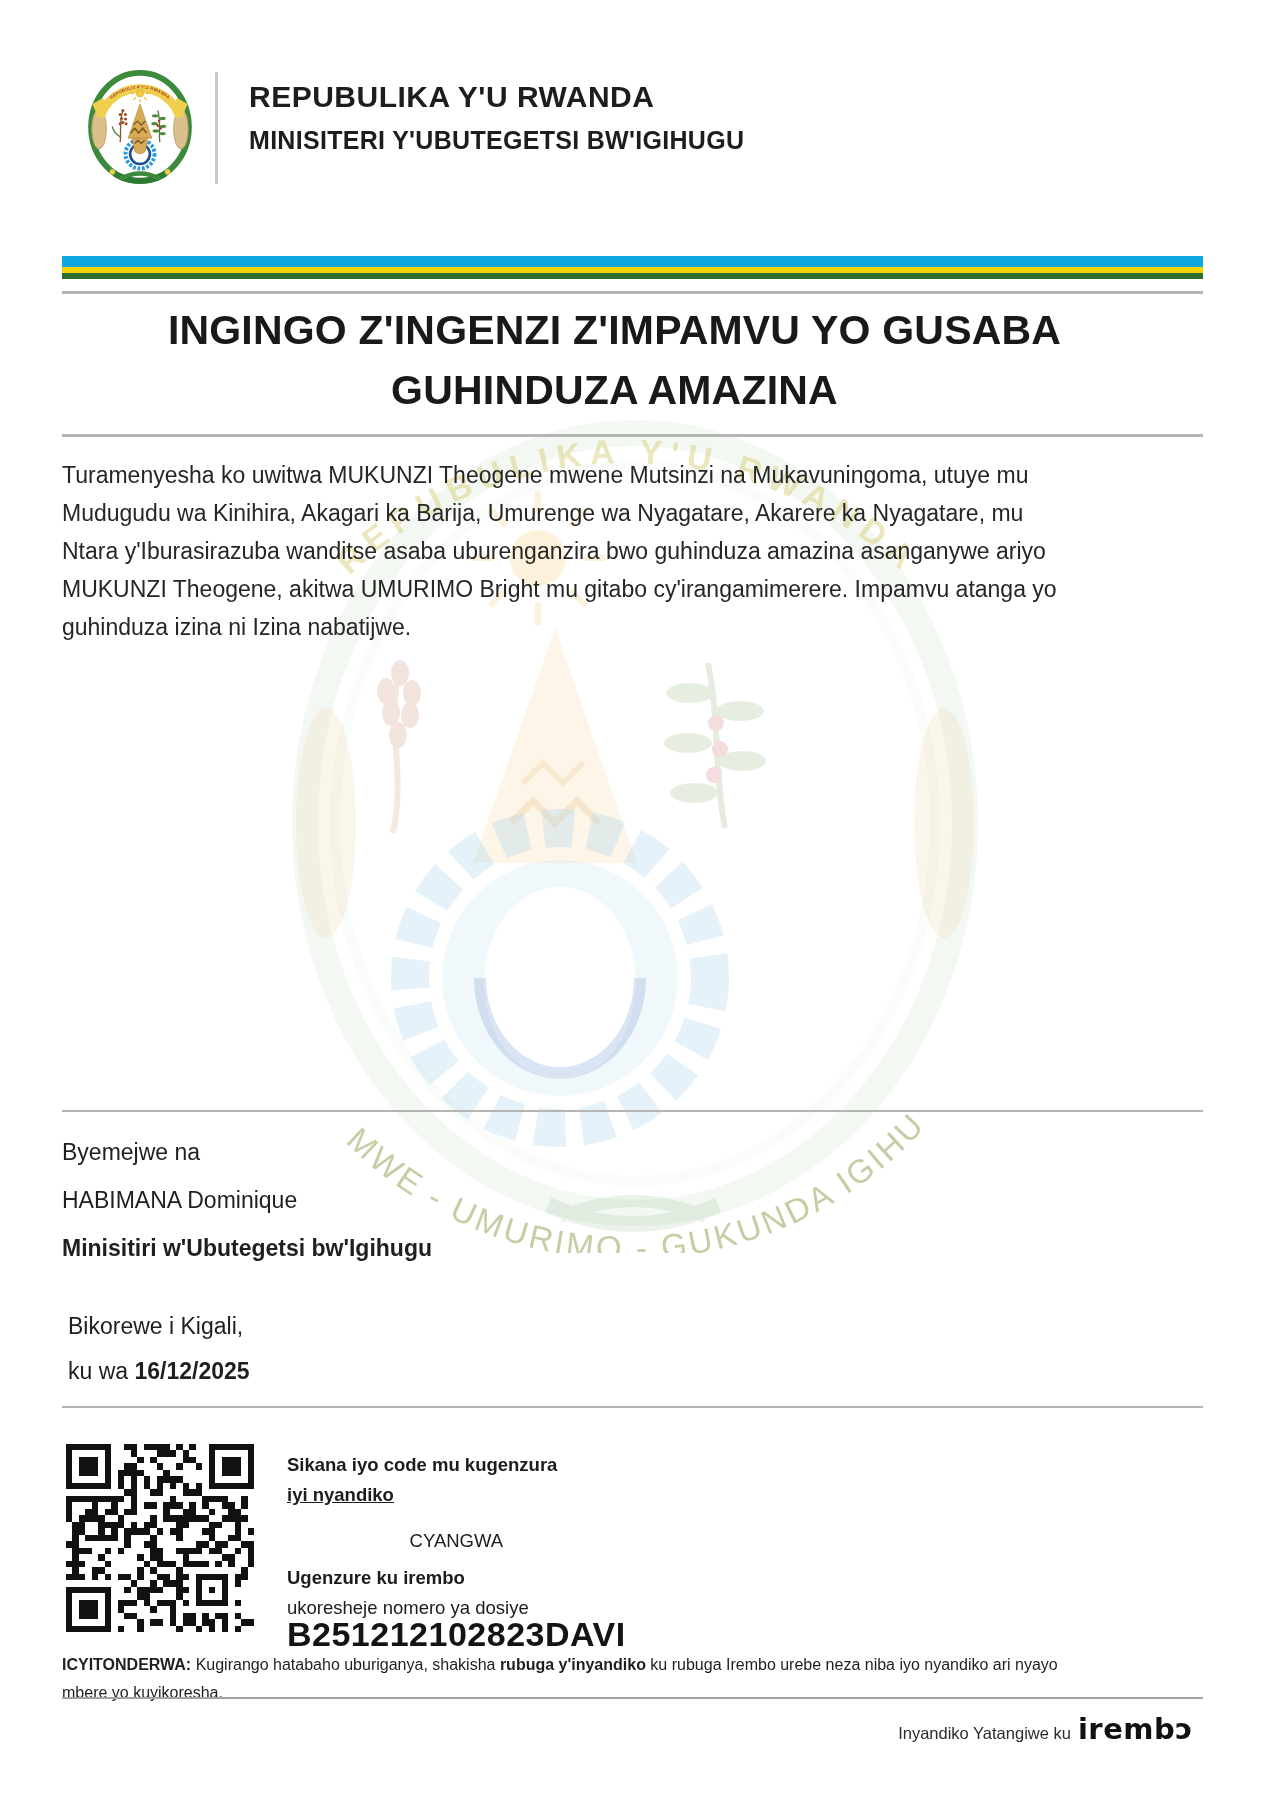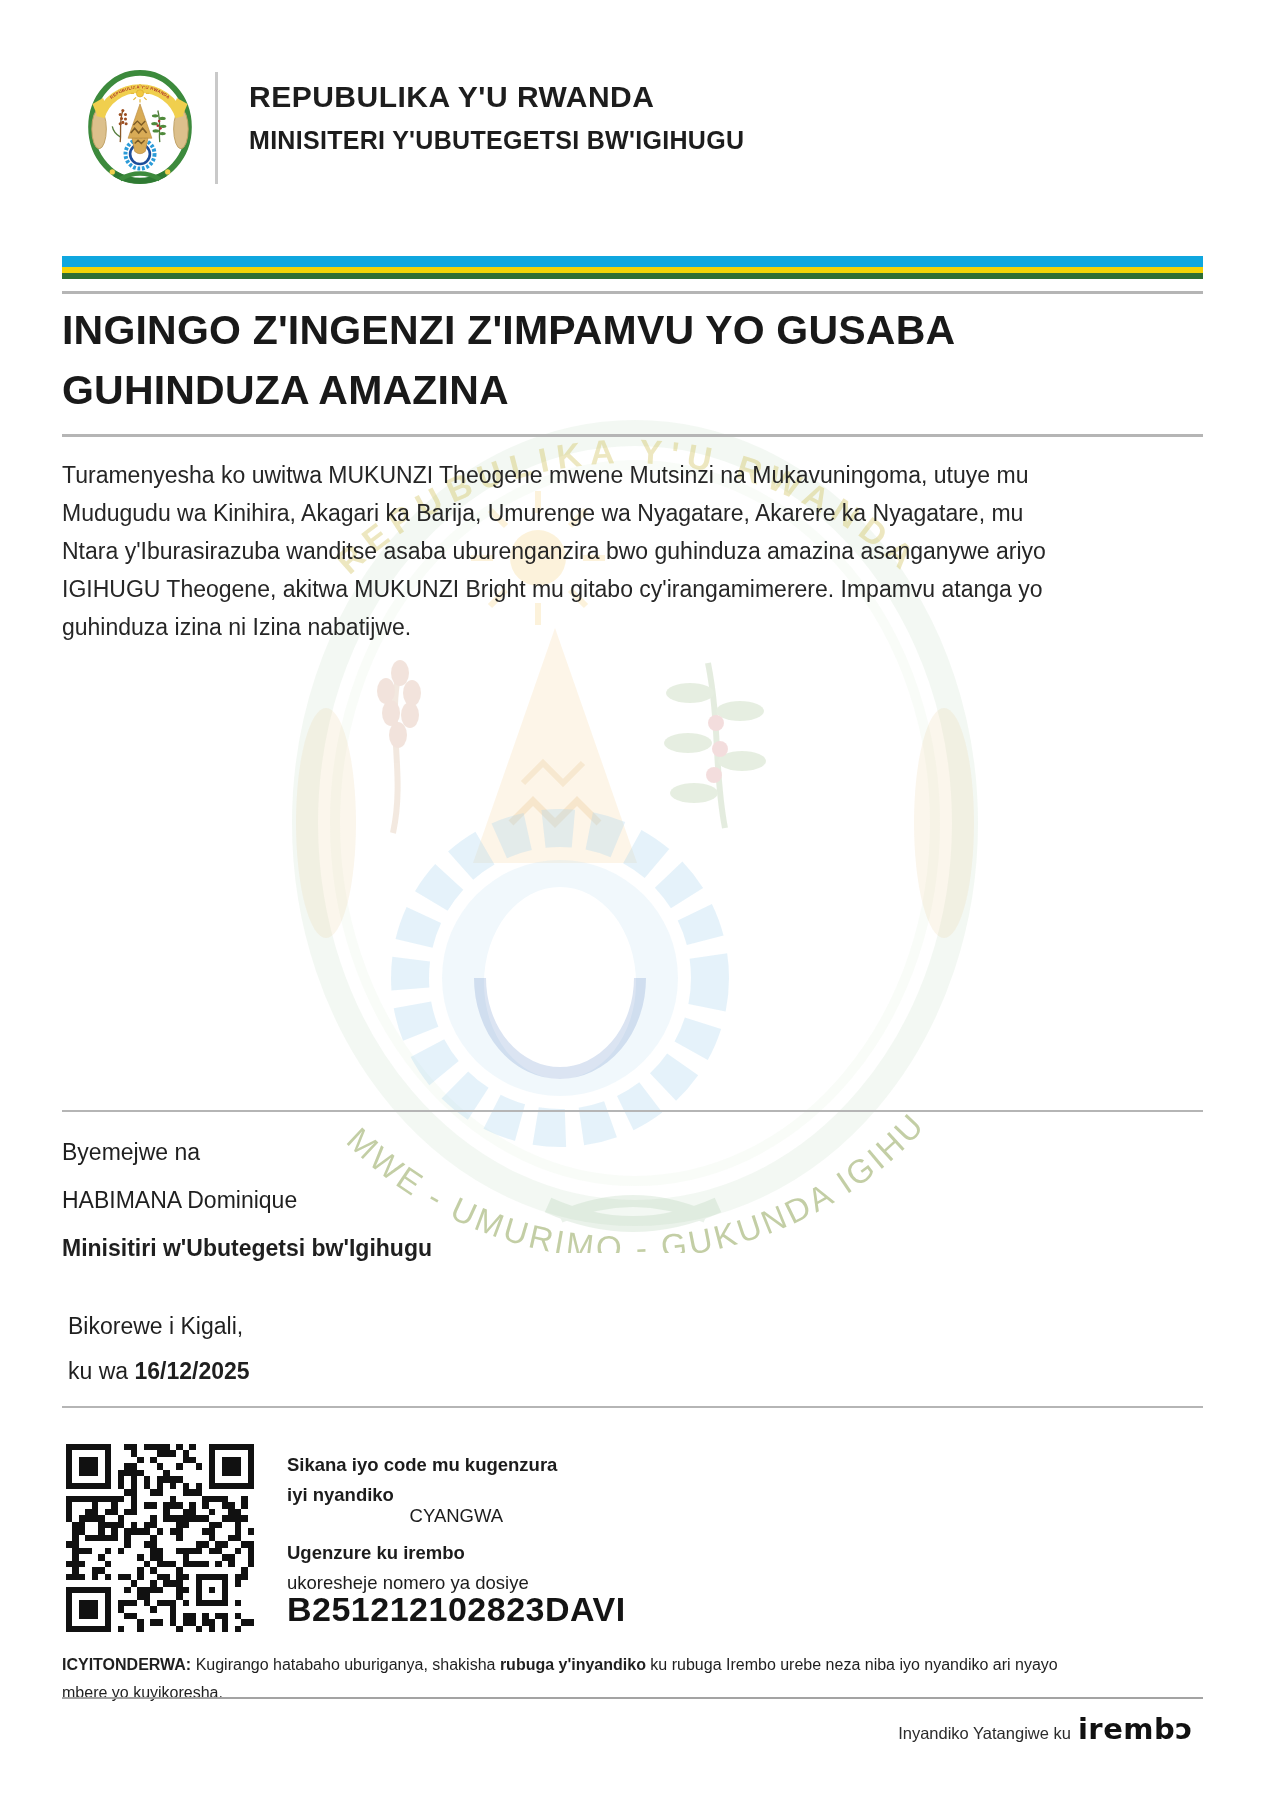--- a/index.html
+++ b/index.html
@@ -23,42 +23,42 @@
   .flag .g{height:6px;}
   .rule{position:absolute;left:62px;width:1141px;background:#b5b5b5;}
   .rule-flag{top:291px;height:3px;}
   .rule-title{top:434px;height:3px;}
   .rule-body{top:1110px;height:2px;}
   .rule-date{top:1406px;height:2px;}
   .rule-footer{top:1697px;height:2px;background:#a3a3a3;}
   
   .doc-title{
     position:absolute;left:62px;top:300px;width:1105px;
-    font-size:41px;line-height:60px;font-weight:700;color:#191919;letter-spacing:.2px;
+    font-size:41px;line-height:60px;font-weight:700;color:#191919;letter-spacing:.2px;text-align:center;
   }
   
   .body-text{position:absolute;left:62px;top:456px;color:#262626;font-size:23px;line-height:38px;}
   .body-text div{white-space:nowrap;}
   
   .watermark{position:absolute;left:228px;top:393px;pointer-events:none;}
   
   .approval{position:absolute;left:62px;top:1140px;color:#1f1f1f;font-size:23px;}
   .approval div{margin-bottom:24px;line-height:24px;}
   .approver-title{font-weight:700;}
   
   .issue-place{position:absolute;left:68px;top:1313px;font-size:23px;color:#1f1f1f;}
   .issue-date{position:absolute;left:68px;top:1358px;font-size:23px;color:#1f1f1f;}
   .issue-date b{font-weight:700;}
   
   .qr{position:absolute;left:66px;top:1444px;width:188px;height:188px;}
   .verify{position:absolute;left:287px;top:1438px;color:#1c1c1c;font-size:18.5px;}
   .verify p{margin:0;line-height:21px;}
   .v-b{font-weight:700;}
   .verify .m8{margin-bottom:9px;margin-top:16px;}
-  .verify .m7{margin-bottom:0;}
+  .verify .m7{margin-bottom:25px;text-decoration:underline;}
   .verify .m15{margin-bottom:16px;text-align:center;}
   .verify .m4{margin-bottom:6px;}
   .doc-number{font-size:34px;font-weight:700;letter-spacing:.5px;color:#141414;}
   
   .notice{position:absolute;left:62px;top:1651px;font-size:16px;line-height:28px;color:#1f1f1f;}
   .notice .l1{white-space:nowrap;}
   .notice b{font-weight:700;}
   
   .footer{
     position:absolute;top:1712px;right:78px;
@@ -236,21 +236,21 @@
   </div>
   <div class="rule rule-flag"></div>
 
   <div class="doc-title">INGINGO Z'INGENZI Z'IMPAMVU YO GUSABA GUHINDUZA AMAZINA</div>
   <div class="rule rule-title"></div>
 
   <div class="body-text">
     <div>Turamenyesha ko uwitwa MUKUNZI Theogene mwene Mutsinzi na Mukavuningoma, utuye mu</div>
     <div>Mudugudu wa Kinihira, Akagari ka Barija, Umurenge wa Nyagatare, Akarere ka Nyagatare, mu</div>
     <div>Ntara y'Iburasirazuba wanditse asaba uburenganzira bwo guhinduza amazina asanganywe ariyo</div>
-    <div>IGIHUGU Theogene, akitwa MUKUNZI Bright mu gitabo cy'irangamimerere. Impamvu atanga yo</div>
+    <div>MUKUNZI Theogene, akitwa UMURIMO Bright mu gitabo cy'irangamimerere. Impamvu atanga yo</div>
     <div>guhinduza izina ni Izina nabatijwe.</div>
   </div>
 
   <div class="rule rule-body"></div>
 
   <div class="approval">
     <div>Byemejwe na</div>
     <div>HABIMANA Dominique</div>
     <div class="approver-title">Minisitiri w'Ubutegetsi bw'Igihugu</div>
   </div>

